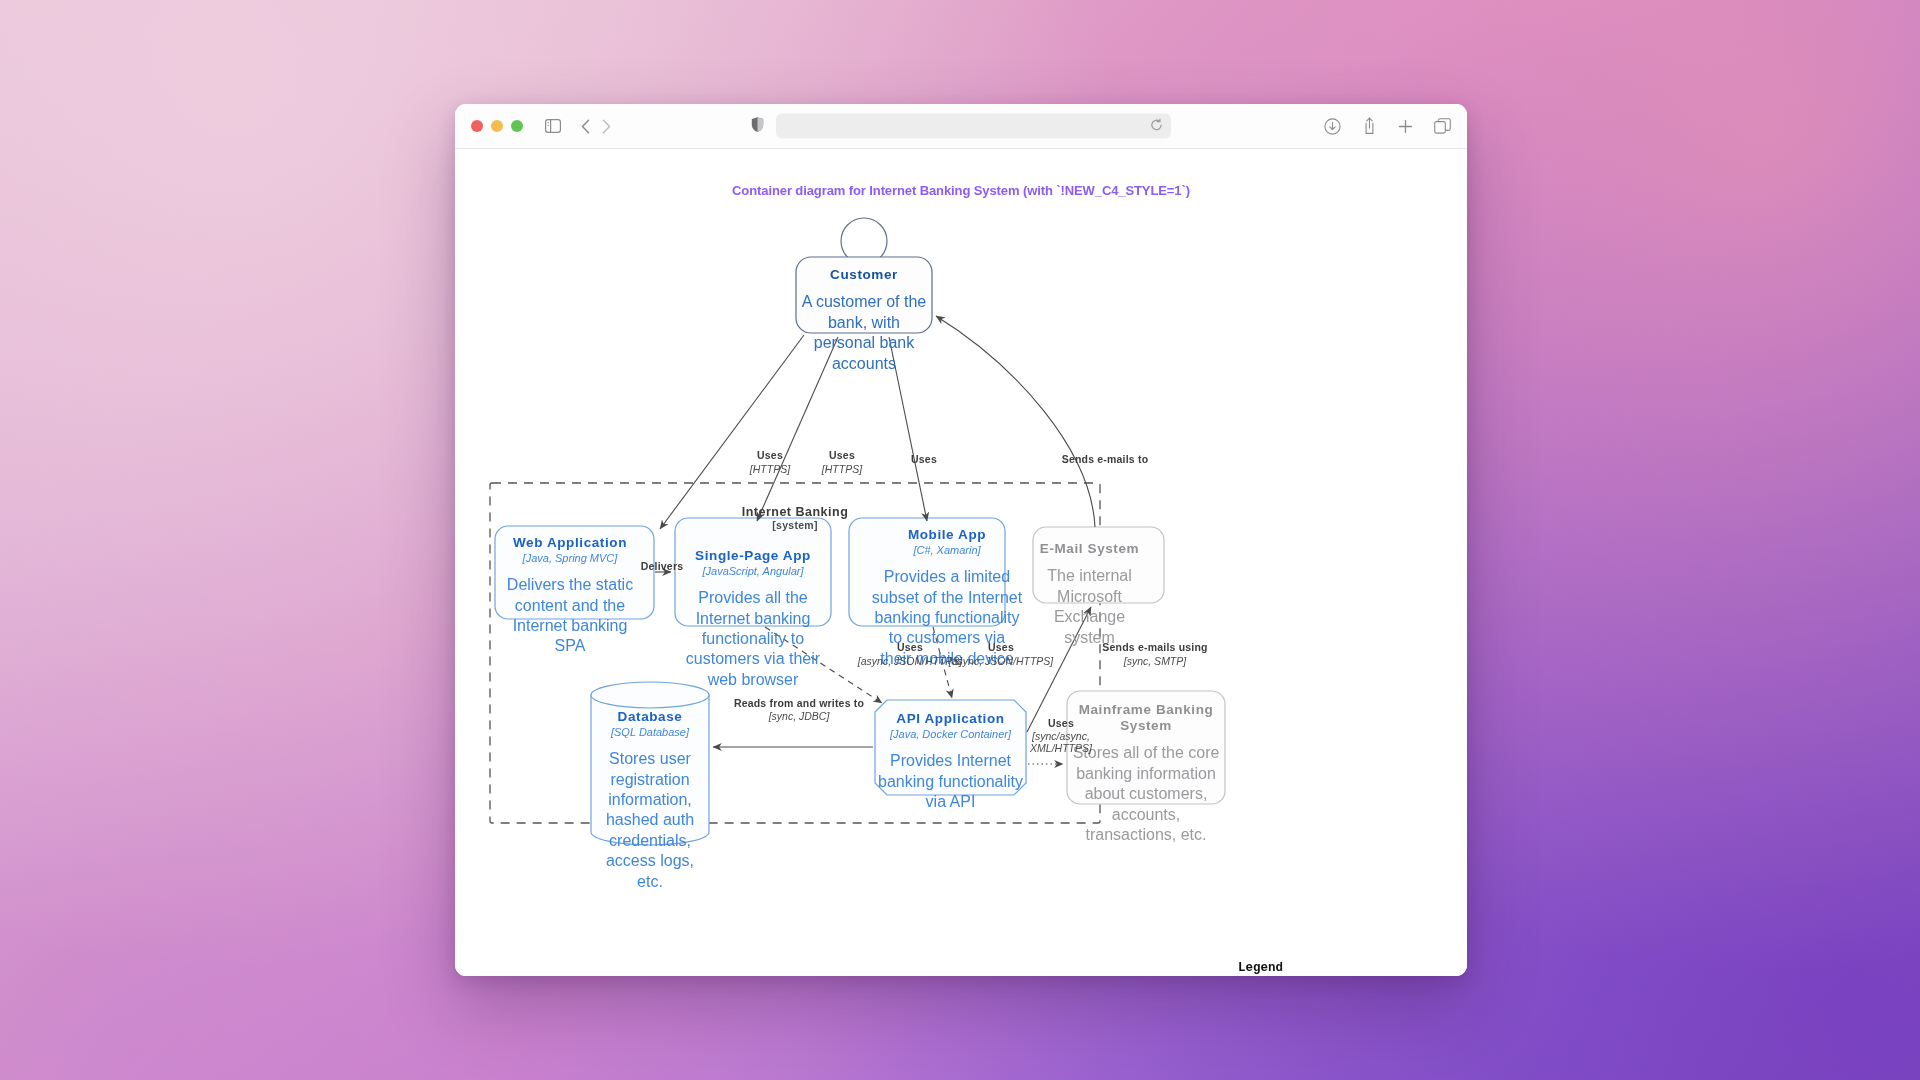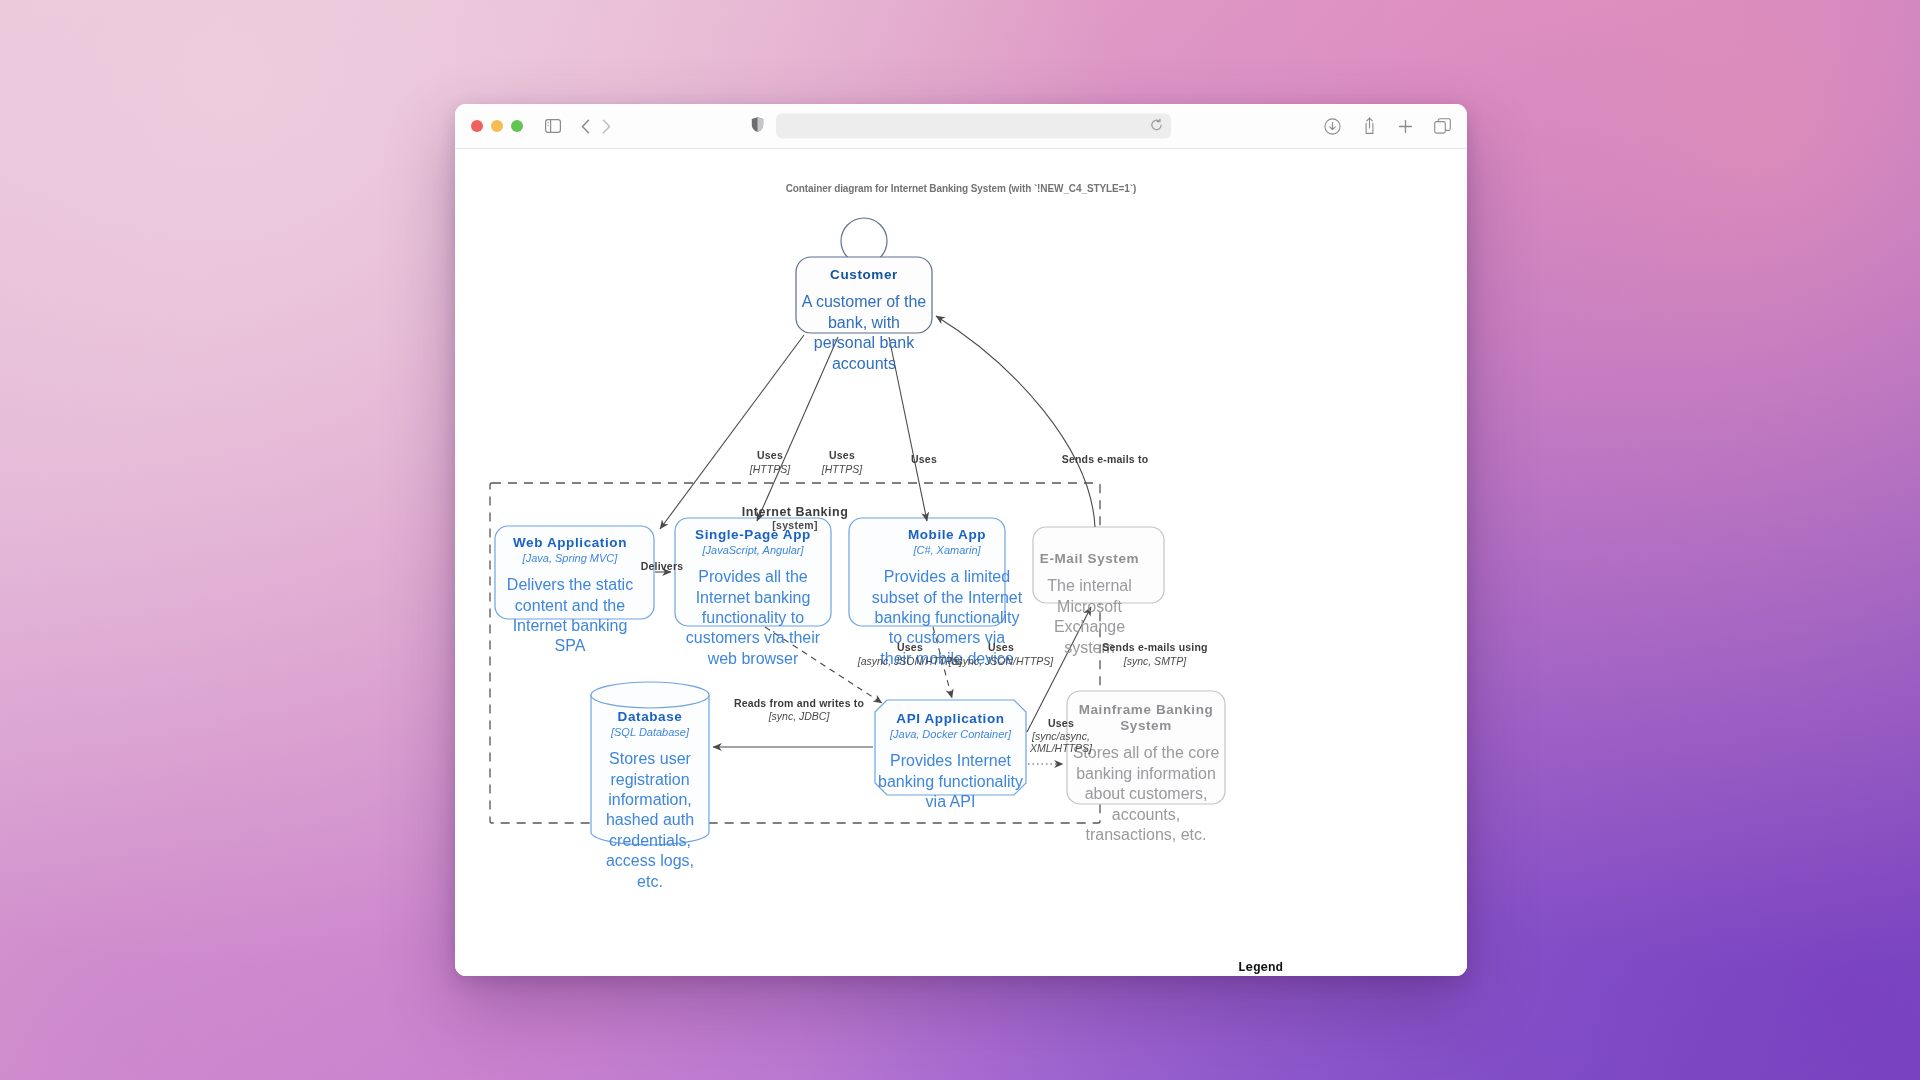--- a/index.html
+++ b/index.html
@@ -79,21 +79,21 @@
     position: relative;
     width: 1012px; height: 827px;
     background: #ffffff;
   }
 
   
   .diagram { position: absolute; inset: 0; }
   .diagram-title {
     position: absolute; top: 34px; left: 0; right: 0;
     text-align: center;
-    font-size: 10px; font-weight: bold; color: #737373;
+    font-size: 13px; font-weight: bold; color: #8b5cf6;
     letter-spacing: -0.1px;
   }
   svg.dg { position: absolute; left: 0; top: 0; width: 1012px; height: 827px; }
 
   .node-label { position: absolute; text-align: center; pointer-events: none; }
   .n-title { font-weight: bold; font-size: 13.5px; letter-spacing: 0.6px; line-height: 1.2; }
   .n-tech  { font-size: 11px; font-style: italic; line-height: 1.35; }
   .n-desc  { font-size: 16px; line-height: 1.28; margin-top: 9px; }
 
   .blue  .n-title { color: #1a62c4; }
@@ -262,33 +262,33 @@
         <div class="n-title">Customer</div>
         <div class="n-desc">A customer of the bank, with personal bank accounts</div>
       </div>
 
       <div class="node-label blue" style="left:40px; top:386px; width:150px;">
         <div class="n-title">Web Application</div>
         <div class="n-tech">[Java, Spring MVC]</div>
         <div class="n-desc">Delivers the static content and the Internet banking SPA</div>
       </div>
 
-      <div class="node-label blue" style="left:222px; top:378px; width:152px;">
+      <div class="node-label blue" style="left:222px; top:399px; width:152px;">
         <div class="n-title">Single-Page App</div>
         <div class="n-tech">[JavaScript, Angular]</div>
         <div class="n-desc">Provides all the Internet banking functionality to customers via their web browser</div>
       </div>
 
       <div class="node-label blue" style="left:416px; top:378px; width:152px;">
         <div class="n-title">Mobile App</div>
         <div class="n-tech">[C#, Xamarin]</div>
         <div class="n-desc">Provides a limited subset of the Internet banking functionality to customers via their mobile device</div>
       </div>
 
-      <div class="node-label gray" style="left:578px; top:392px; width:113px;margin-top:10px;">
+      <div class="node-label gray" style="left:578px; top:392px; width:113px;">
         <div class="n-title">E-Mail System</div>
         <div class="n-desc">The internal Microsoft Exchange system</div>
       </div>
 
       <div class="node-label blue" style="left:138px; top:560px; width:114px;">
         <div class="n-title">Database</div>
         <div class="n-tech">[SQL Database]</div>
         <div class="n-desc">Stores user registration information, hashed auth credentials, access logs, etc.</div>
       </div>
 

